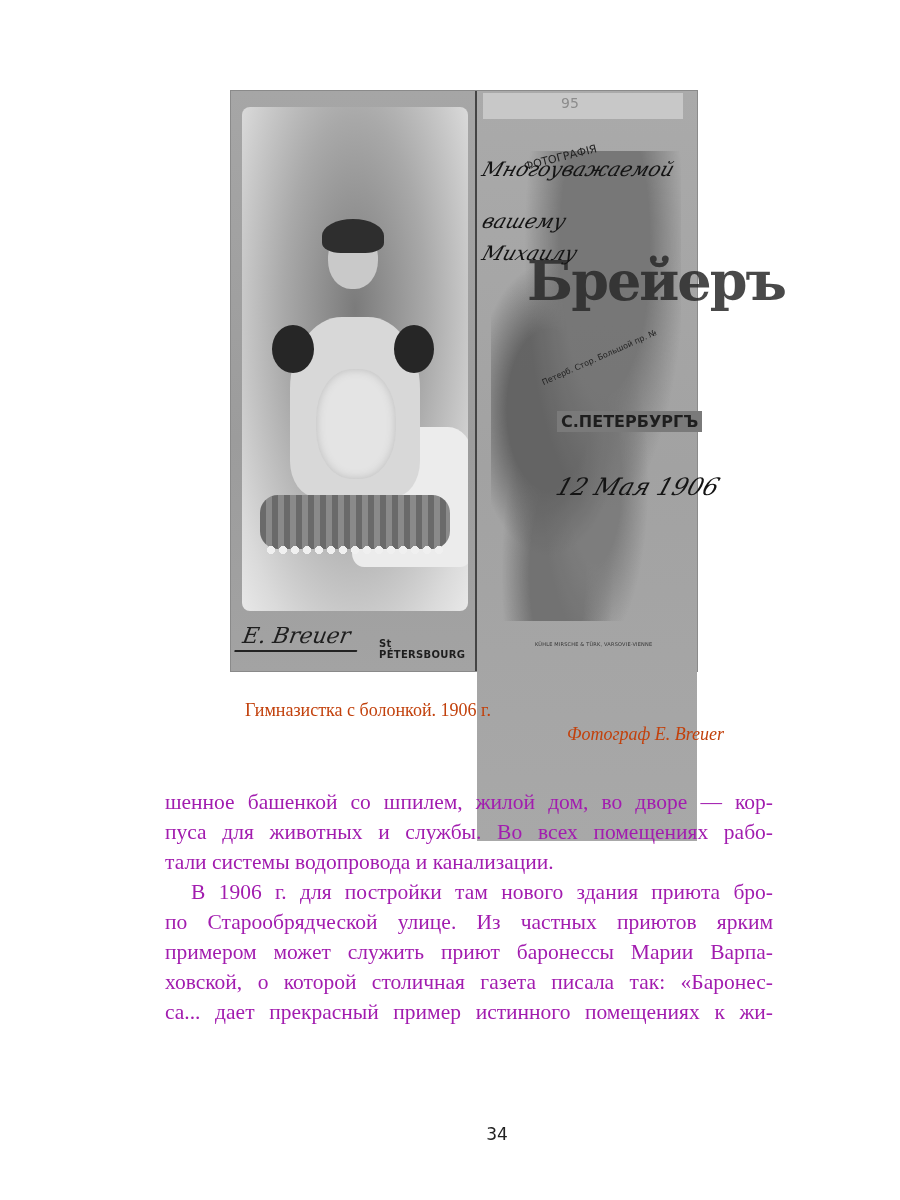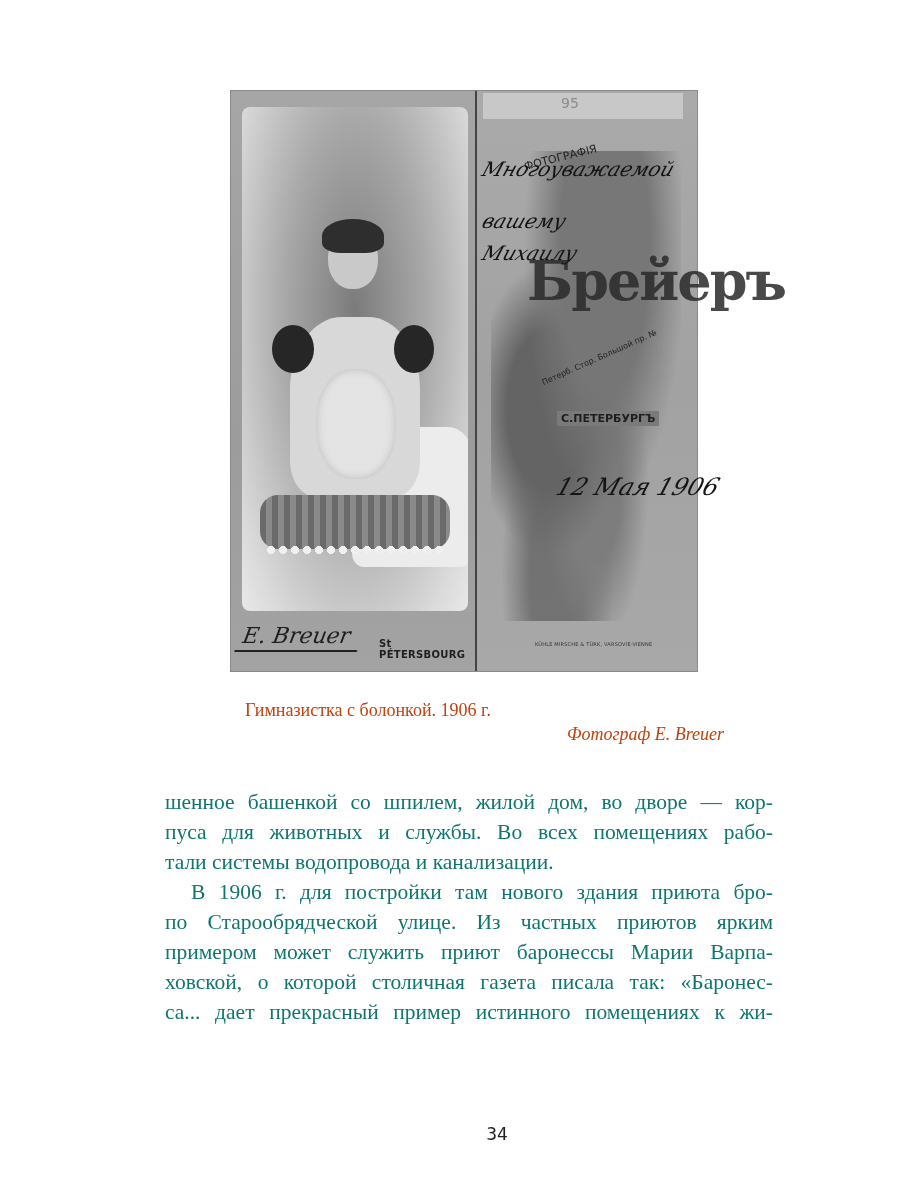--- a/index.html
+++ b/index.html
@@ -9,21 +9,21 @@
     }
     .photo {
       position: absolute; left: 231px; top: 91px; width: 466px; height: 580px;
       background: #9a9a9a; box-shadow: 0 0 0 1px #8a8a8a;
     }
     .card-left {
       position: absolute; left: 0; top: 0; width: 244px; height: 580px;
       background: linear-gradient(180deg, #a6a6a6, #9c9c9c 60%, #a3a3a3);
     }
     .card-right {
-      position: absolute; left: 246px; top: 0; width: 220px; height: 580px;
+      position: absolute; left: 246px; top: 0; width: 220px; height: 750px;
       background: linear-gradient(180deg, #aaaaaa, #a2a2a2 50%, #a8a8a8);
       text-align: right;
     }
     .fold { position: absolute; left: 244px; top: 0; width: 2px; height: 580px; background: #444; }
     .portrait {
       position: absolute; left: 11px; top: 16px; width: 226px; height: 504px; border-radius: 8px;
       background: radial-gradient(ellipse at 50% 40%, #7b7b7b 0%, #a9a9a9 45%, #dadada 85%, #e8e8e8 100%);
       overflow: hidden;
     }
     .fig-head { position: absolute; left: 86px; top: 120px; width: 50px; height: 62px; border-radius: 50% 50% 46% 46%; background: #c9c9c9; }
@@ -61,38 +61,38 @@
     }
     .back-brand {
       position: absolute; left: 42px; top: 158px; font-family: "DejaVu Serif", serif; font-size: 54px;
       font-weight: bold; color: #2a2a2a; letter-spacing: -2px; opacity: 0.85; margin-left: 8px;
     }
     .back-address {
       position: absolute; left: 60px; top: 262px; font-family: "DejaVu Sans", sans-serif; font-size: 8px;
       color: #222; transform: rotate(-24deg);
     }
     .back-city {
-      position: absolute; left: 80px; top: 320px; font-family: "DejaVu Sans", sans-serif; font-size: 11px;
+      position: absolute; left: 80px; top: 320px; font-family: "DejaVu Sans", sans-serif; font-size: 16px;
       font-weight: bold; color: #1e1e1e; background: #7a7a7a; padding: 1px 4px;
     }
     .handwriting {
       position: absolute; left: 6px; font-family: "DejaVu Serif", serif; font-style: italic;
       color: #141414; font-size: 20px; transform: skewX(-18deg); white-space: nowrap;
     }
     .hw-date { font-size: 24px; }
     .back-printer {
       position: absolute; left: 58px; top: 550px; font-family: "DejaVu Sans", sans-serif; font-size: 5px;
       color: #333; letter-spacing: 0.2px;
     }
     .caption {
       position: absolute; left: 12px; width: 712px; text-align: center; top: 698px;
       font-size: 18px; line-height: 24px; color: #c2410c;
     }
     .caption .credit { font-style: italic; text-align: right; }
-    .body-text { position: absolute; left: 165px; top: 787px; width: 608px; font-size: 21.5px; line-height: 30px; color: #0f766e; }
+    .body-text { position: absolute; left: 165px; top: 787px; width: 608px; font-size: 21.5px; line-height: 30px; color: #a21caf; }
     .line { display: block; white-space: nowrap; text-align: justify; text-align-last: justify; }
     .line.last { text-align-last: left; }
     .line.indent { padding-left: 26px; }
     .page-number { position: absolute; left: 0; width: 900px; text-align: center; top: 1124px; font-family: "DejaVu Sans", sans-serif; font-size: 17px; color: #222; padding-left: 47px; }
   </style>
 </head>
 <body>
 
 <div class="photo">
   <div class="card-left">

